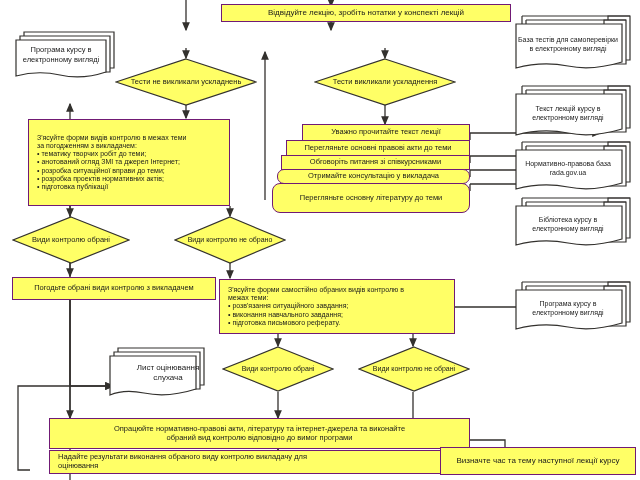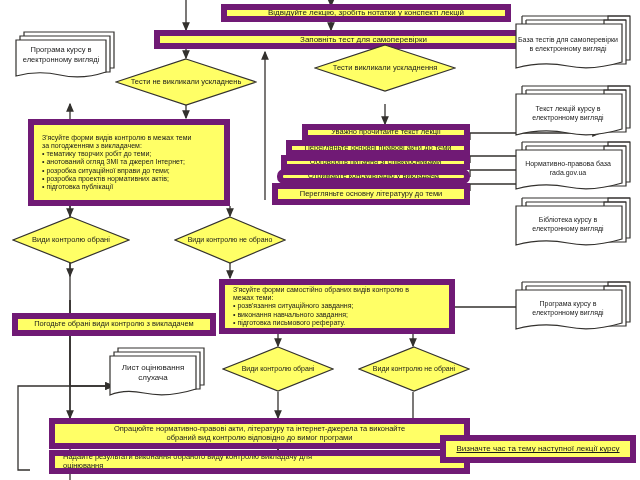--- a/index.html
+++ b/index.html
@@ -7,21 +7,21 @@
        font-family:"Liberation Sans","DejaVu Sans",sans-serif;}
   #stage{position:relative;width:640px;height:480px;}
 
   svg#wires{position:absolute;left:0;top:0;width:640px;height:480px;}
 
   .node{position:absolute;box-sizing:border-box;}
 
   
   .proc{
     background:#ffff66;
-    border:6px solid #701a75;
+    border:1px solid #701a75;
     display:flex;align-items:center;justify-content:center;
     text-align:center;color:#1a1a1a;
     line-height:1.15;
     overflow:hidden;
   }
   .proc.left{justify-content:flex-start;text-align:left;}
 
   
   .proc .inner{padding:1px 8px;width:100%;}
   .proc .inner div{white-space:nowrap;overflow:hidden;}
@@ -122,23 +122,20 @@
       <path d="M470,184 L470,191"></path>
       <path d="M413,440 L505,440 L505,452"></path>
       <path d="M30,470 L30,470"></path>
     </g>
   </svg>
 
   <div class="node proc t8" style="left:221px;top:4px;width:290px;height:18px;">
     <span>Відвідуйте лекцію, зробіть нотатки у конспекті лекцій</span>
   </div>
 
-  <div class="node proc t8" style="left:154px;top:30px;width:419px;height:19px;">
-    <span>Заповніть тест для самоперевірки</span>
-  </div>
 
   <div class="docs" style="left:10px;top:28px;width:110px;height:58px;">
     <svg width="110" height="58" viewBox="0 0 110 58" xmlns="http://www.w3.org/2000/svg">
       <path d="M14,4 H104 V40 H14 Z" fill="#fff" stroke="#33312e" stroke-width="1.2"></path>
       <path d="M10,8 H100 V44 H10 Z" fill="#fff" stroke="#33312e" stroke-width="1.2"></path>
       <path d="M6,12 H96 V44 Q72,52 50,47 Q28,42 6,48 Z" fill="#fff" stroke="#33312e" stroke-width="1.2"></path>
     </svg>
     <div class="dtext t75" style="left:8px;top:10px;width:86px;height:34px;">
       <span>Програма курсу в електронному вигляді</span>
     </div>
@@ -146,21 +143,21 @@
 
   <div class="diamond" style="left:115px;top:58px;width:142px;height:48px;">
     <svg class="dshape" viewBox="0 0 142 48" xmlns="http://www.w3.org/2000/svg" preserveAspectRatio="none">
       <path d="M71,1 L141,24 L71,47 L1,24 Z" fill="#ffff66" stroke="#33312e" stroke-width="1.2"></path>
     </svg>
     <div class="dtxt t75">
       <span>Тести не викликали ускладнень</span>
     </div>
   </div>
 
-  <div class="diamond" style="left:314px;top:44px;width:142px;height:48px;">
+  <div class="diamond" style="left:314px;top:58px;width:142px;height:48px;">
     <svg class="dshape" viewBox="0 0 142 48" xmlns="http://www.w3.org/2000/svg" preserveAspectRatio="none">
       <path d="M71,1 L141,24 L71,47 L1,24 Z" fill="#ffff66" stroke="#33312e" stroke-width="1.2"></path>
     </svg>
     <div class="dtxt t75">
       <span>Тести викликали ускладнення</span>
     </div>
   </div>
 
   <div class="node proc left t7" style="left:28px;top:119px;width:202px;height:87px;">
     <div class="inner">
@@ -183,21 +180,21 @@
   </div>
 
   <div class="node proc t75" style="left:281px;top:155px;width:189px;height:15px;justify-content:center;">
     <span>Обговоріть питання зі співкурсниками</span>
   </div>
 
   <div class="node proc t75" style="left:277px;top:169px;width:193px;height:15px;border-radius:7px;">
     <span>Отримайте консультацію у викладача</span>
   </div>
 
-  <div class="node proc t75" style="left:272px;top:183px;width:198px;height:22px;">
+  <div class="node proc t75" style="left:272px;top:183px;width:198px;height:30px;border-radius:8px;">
     <span>Перегляньте основну літературу до теми</span>
   </div>
 
   <div class="docs" style="left:512px;top:14px;width:124px;height:62px;">
     <svg width="124" height="62" viewBox="0 0 124 62" xmlns="http://www.w3.org/2000/svg">
       <path d="M96,2 H118 V46 H96 Z" fill="#fff" stroke="#33312e" stroke-width="1.2"></path>
       <path d="M92,6 H114 V50 H92 Z" fill="#fff" stroke="#33312e" stroke-width="1.2"></path>
       <path d="M4,10 H110 V48 Q80,57 56,52 Q30,47 4,54 Z" fill="#fff" stroke="#33312e" stroke-width="1.2"></path>
       <path d="M10,2 H118 M10,2 V10 M14,6 H114 M14,6 V10" fill="none" stroke="#33312e" stroke-width="1.2"></path>
     </svg>
@@ -265,41 +262,41 @@
 
   <div class="diamond" style="left:174px;top:216px;width:112px;height:48px;">
     <svg class="dshape" viewBox="0 0 112 48" xmlns="http://www.w3.org/2000/svg" preserveAspectRatio="none">
       <path d="M56,1 L111,24 L56,47 L1,24 Z" fill="#ffff66" stroke="#33312e" stroke-width="1.2"></path>
     </svg>
     <div class="dtxt t7">
       <span>Види контролю не обрано</span>
     </div>
   </div>
 
-  <div class="node proc t75" style="left:12px;top:277px;width:204px;height:23px;margin-top:36px;">
+  <div class="node proc t75" style="left:12px;top:277px;width:204px;height:23px;">
     <span>Погодьте обрані види контролю з викладачем</span>
   </div>
 
   <div class="node proc left t7" style="left:219px;top:279px;width:236px;height:55px;">
     <div class="inner">
       <div>З'ясуйте форми самостійно обраних видів контролю в</div>
       <div>межах теми:</div>
       <div>• розв'язання ситуаційного завдання;</div>
       <div>• виконання навчального завдання;</div>
       <div>• підготовка письмового реферату.</div>
     </div>
   </div>
 
   <div class="docs" style="left:92px;top:345px;width:116px;height:58px;">
     <svg width="116" height="58" viewBox="0 0 116 58" xmlns="http://www.w3.org/2000/svg">
       <path d="M26,3 H112 V40 H26 Z" fill="#fff" stroke="#33312e" stroke-width="1.2"></path>
       <path d="M22,7 H108 V44 H22 Z" fill="#fff" stroke="#33312e" stroke-width="1.2"></path>
       <path d="M18,11 H104 V44 Q76,53 52,48 Q32,44 18,50 Z" fill="#fff" stroke="#33312e" stroke-width="1.2"></path>
     </svg>
-    <div class="dtext t8" style="left:20px;top:10px;width:82px;height:36px;">
+    <div class="dtext t8" style="left:35px;top:10px;width:82px;height:36px;">
       <span>Лист оцінювання слухача</span>
     </div>
   </div>
 
   <div class="diamond" style="left:222px;top:346px;width:112px;height:46px;">
     <svg class="dshape" viewBox="0 0 112 46" xmlns="http://www.w3.org/2000/svg" preserveAspectRatio="none">
       <path d="M56,1 L111,23 L56,45 L1,23 Z" fill="#ffff66" stroke="#33312e" stroke-width="1.2"></path>
     </svg>
     <div class="dtxt t7">
       <span>Види контролю обрані</span>
@@ -322,17 +319,17 @@
     </div>
   </div>
 
   <div class="node proc t75" style="left:49px;top:450px;width:421px;height:24px;">
     <div class="inner" style="text-align:left;">
       <div>Надайте результати виконання обраного виду контролю викладачу для</div>
       <div>оцінювання</div>
     </div>
   </div>
 
-  <div class="node proc t8" style="left:440px;top:435px;width:196px;height:28px;text-decoration:underline;">
+  <div class="node proc t8" style="left:440px;top:447px;width:196px;height:28px;">
     <span>Визначте час та тему наступної лекції курсу</span>
   </div>
 
 </div>
 
 </body></html>

